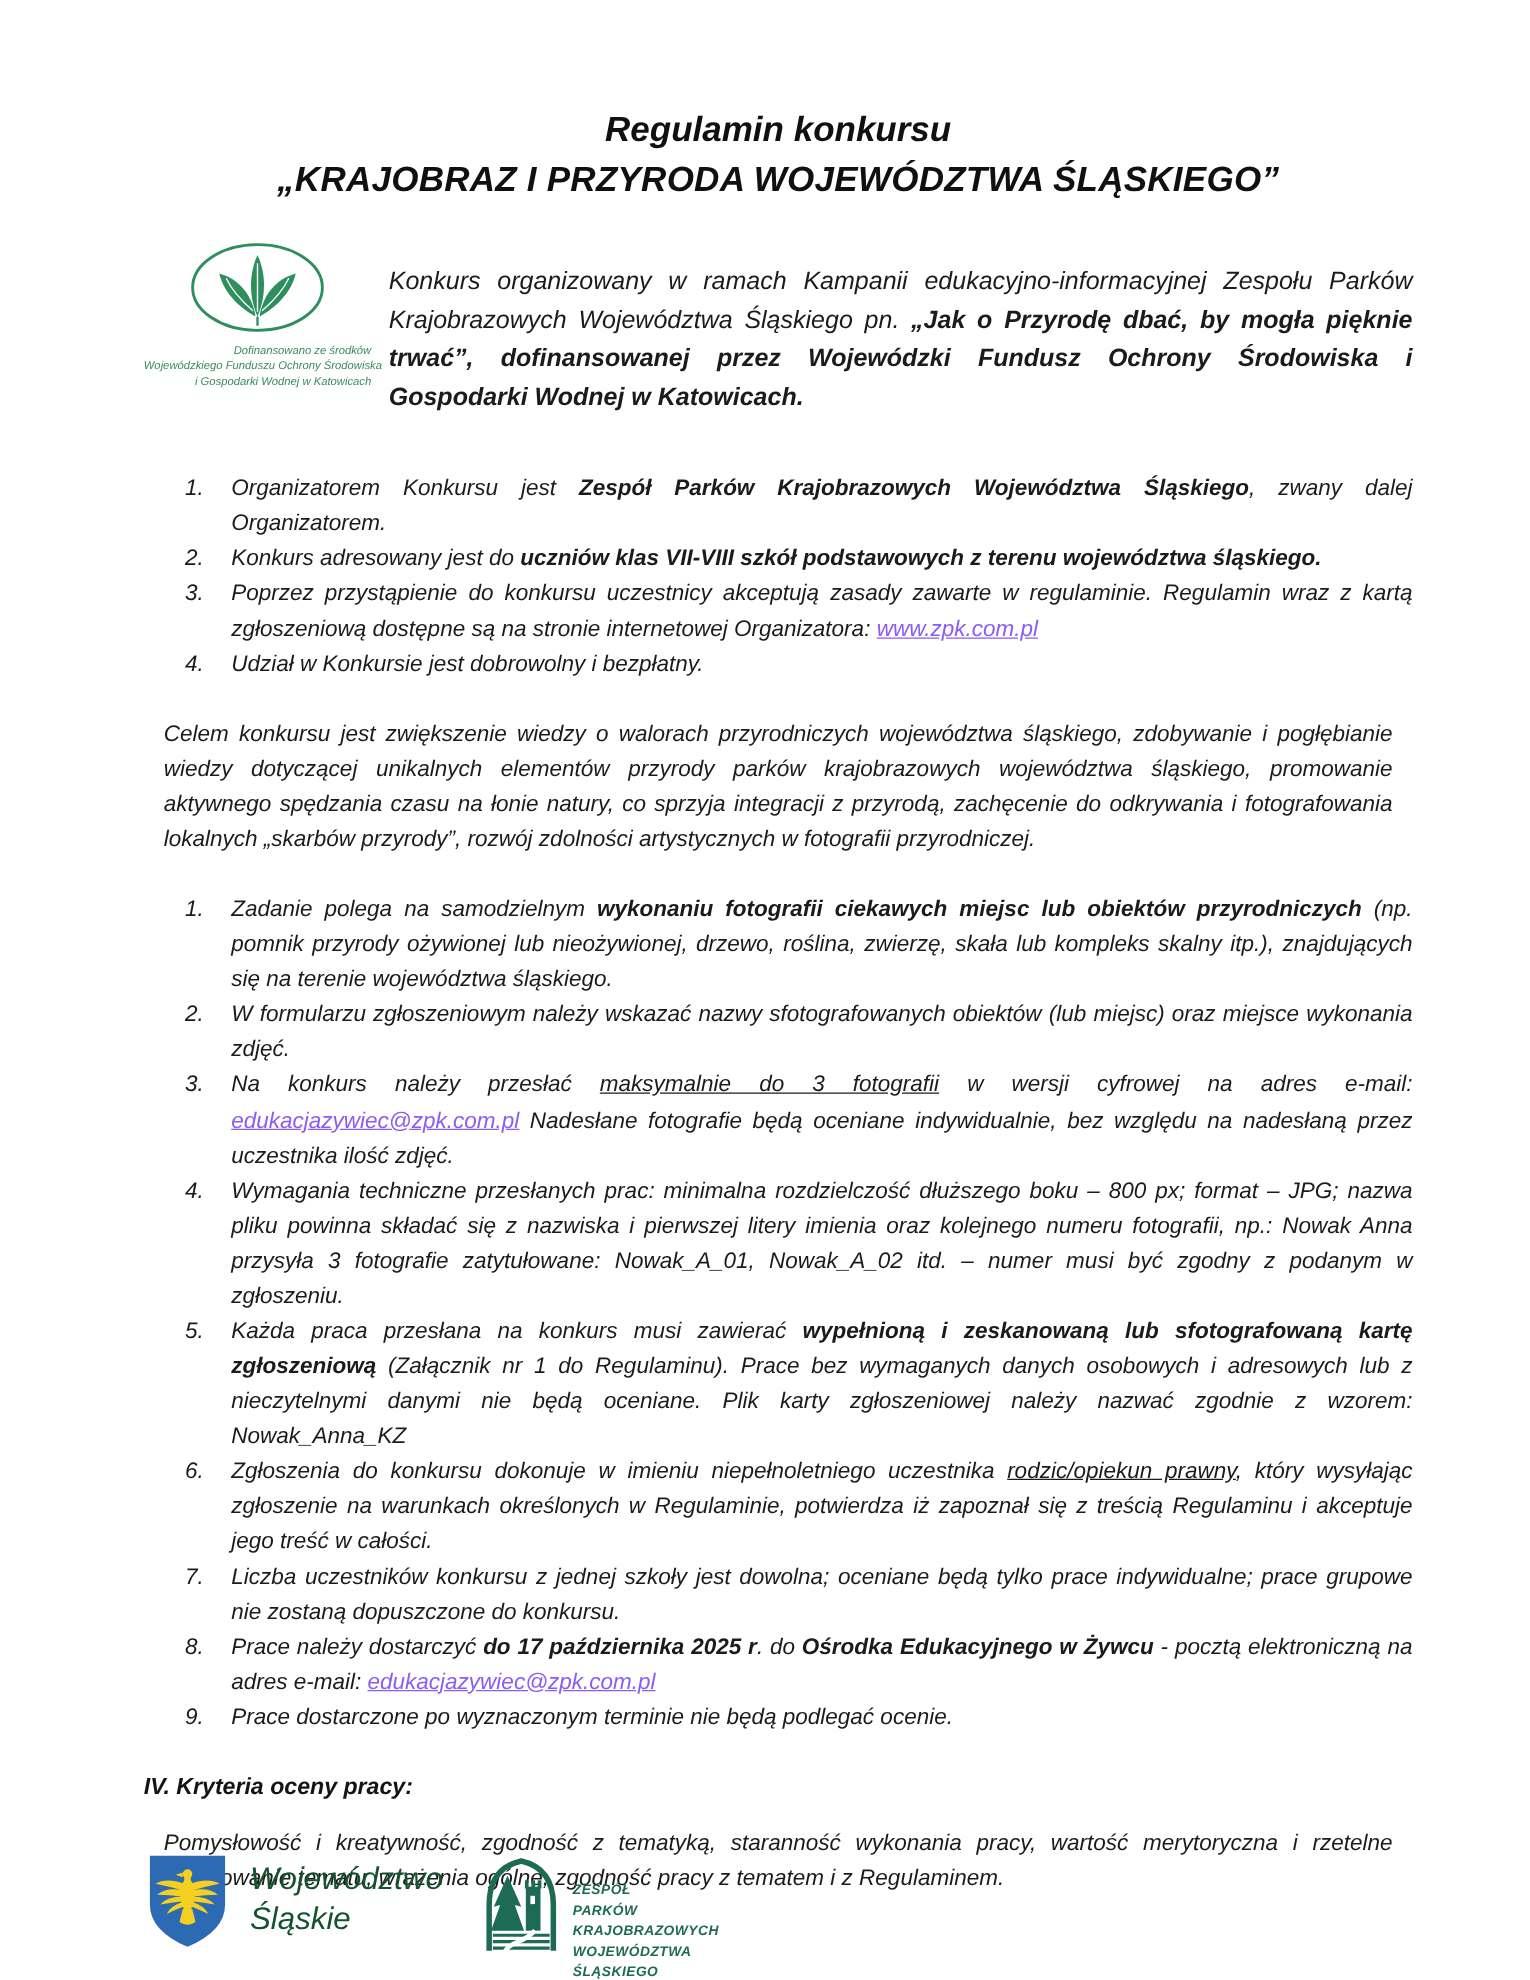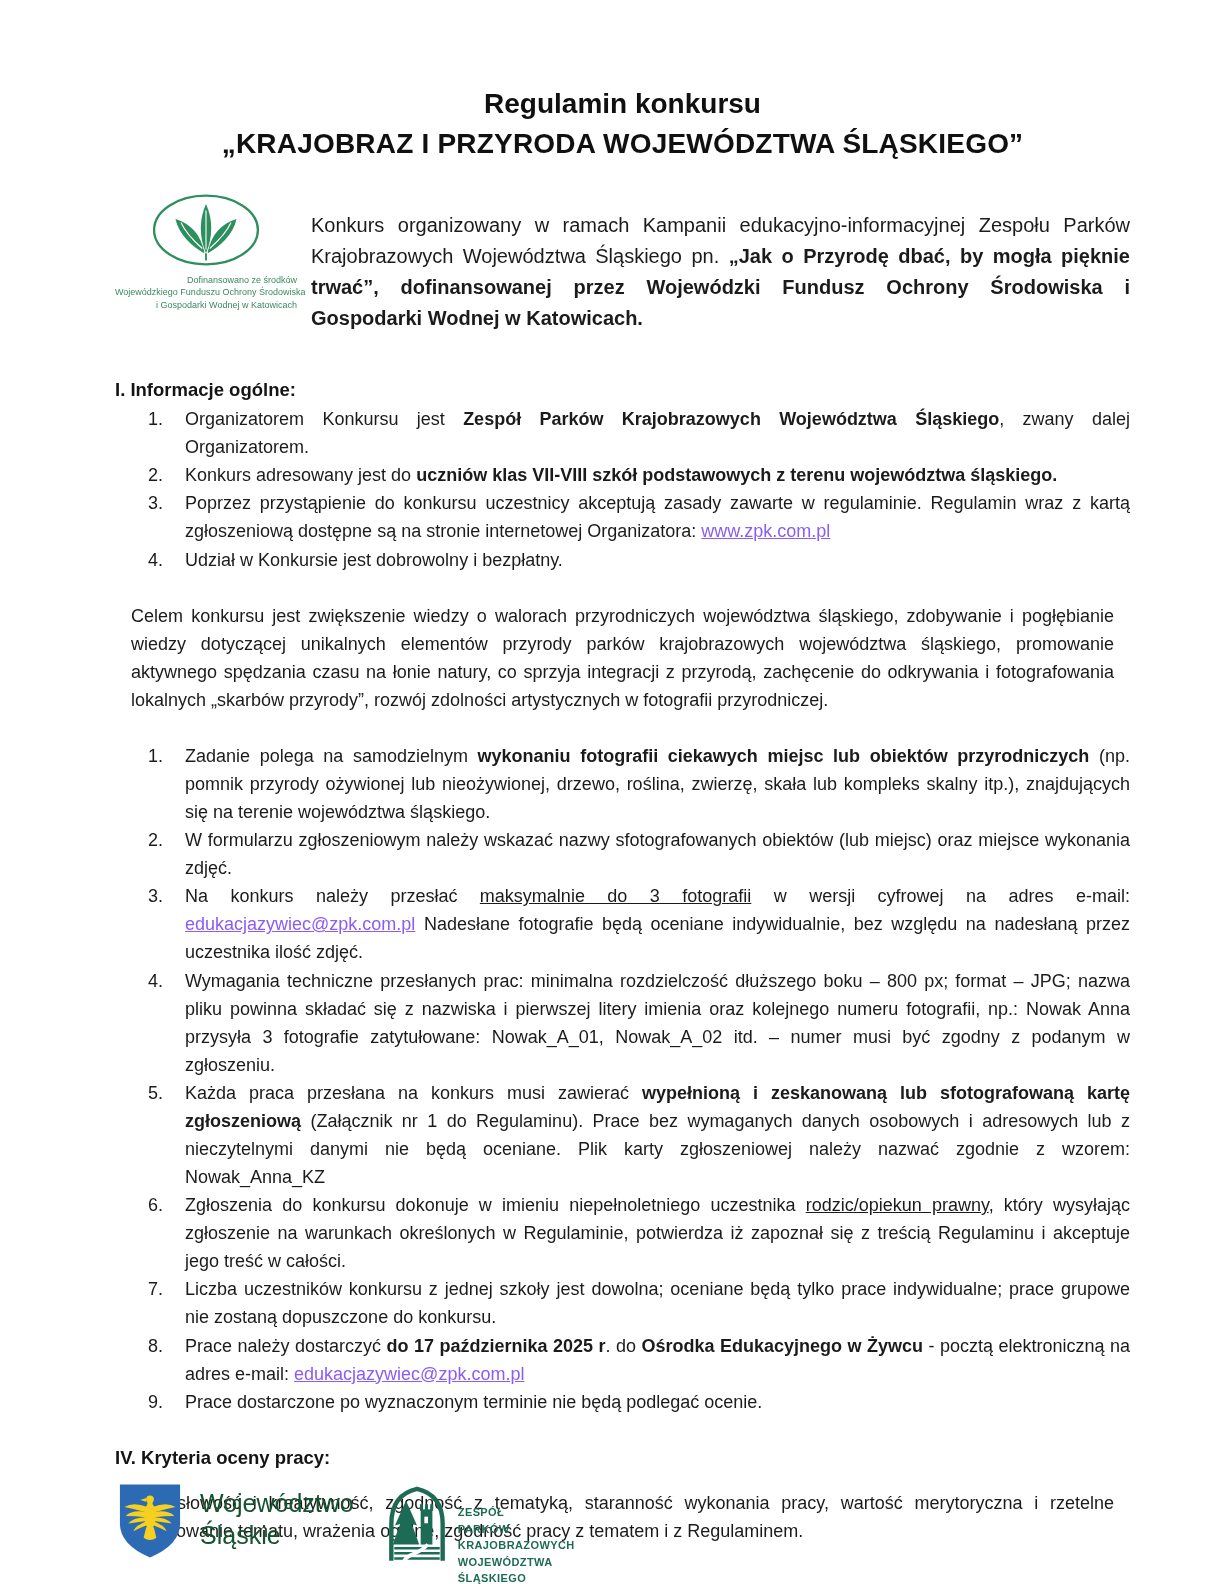--- a/index.html
+++ b/index.html
@@ -1,17 +1,17 @@
 <!DOCTYPE html>
 <html lang="pl"><head>
 <meta charset="utf-8">
 <style>
   html,body{margin:0;padding:0;background:#ffffff;}
   .page{position:relative;width:1224px;height:1584px;background:#fff;overflow:hidden;
-        font-family:"Liberation Sans",sans-serif;color:#1b1b1b;}
+        font-family:"Liberation Sans",sans-serif;color:#1b1b1b;font-style:italic;}
   .content{position:absolute;left:115px;top:0;width:1015px;}
   .doc-title{margin:84px 0 0 0;text-align:center;font-size:28px;font-weight:700;
              line-height:1.42;color:#101010;}
   .doc-title .t2{letter-spacing:0.2px;}
   .intro-row{display:flex;margin-top:26px;gap:14px;}
   .funder{width:182px;flex:0 0 182px;text-align:right;}
   .funder svg{display:block;margin:2px auto 6px auto;}
   .funder-caption{font-size:9px;line-height:1.4;color:#3a8a5f;white-space:nowrap;}
   .intro-text{flex:1;font-size:20px;line-height:1.56;text-align:justify;margin-top:20px;}
   .doc-section{margin-top:28px;}
@@ -62,21 +62,20 @@
           <div>Dofinansowano ze środków</div>
           <div>Wojewódzkiego Funduszu Ochrony Środowiska</div>
           <div>i Gospodarki Wodnej w Katowicach</div>
         </div>
       </div>
       <p class="intro-text"><span>Konkurs organizowany w ramach Kampanii edukacyjno-informacyjnej Zespołu Parków Krajobrazowych Województwa Śląskiego pn. </span><span class="b">„Jak o Przyrodę dbać, by mogła pięknie trwać”, dofinansowanej przez Wojewódzki Fundusz Ochrony Środowiska i Gospodarki Wodnej w Katowicach.</span></p>
     </div>
 
     <div>
         <section class="doc-section">
-          <h2 class="sec-heading">I. Informacje ogólne:</h2>
           <ol class="num-list">
             <li><span>Organizatorem Konkursu jest </span><span class="b">Zespół Parków Krajobrazowych Województwa Śląskiego</span><span>, zwany dalej Organizatorem.</span></li>
             <li><span>Konkurs adresowany jest do </span><span class="b">uczniów klas VII-VIII szkół podstawowych z terenu województwa śląskiego.</span></li>
             <li><span>Poprzez przystąpienie do konkursu uczestnicy akceptują zasady zawarte w regulaminie. Regulamin wraz z kartą zgłoszeniową dostępne są na stronie internetowej Organizatora: </span><a class="doc-link" href="#">www.zpk.com.pl</a></li>
             <li><span>Udział w Konkursie jest dobrowolny i bezpłatny.</span></li>
           </ol>
         </section>
         <section class="doc-section">
           <p class="sec-para"><span>Celem konkursu jest zwiększenie wiedzy o walorach przyrodniczych województwa śląskiego, zdobywanie i pogłębianie wiedzy dotyczącej unikalnych elementów przyrody parków krajobrazowych województwa śląskiego, promowanie aktywnego spędzania czasu na łonie natury, co sprzyja integracji z przyrodą, zachęcenie do odkrywania i fotografowania lokalnych „skarbów przyrody”, rozwój zdolności artystycznych w fotografii przyrodniczej.</span></p>
         </section>

